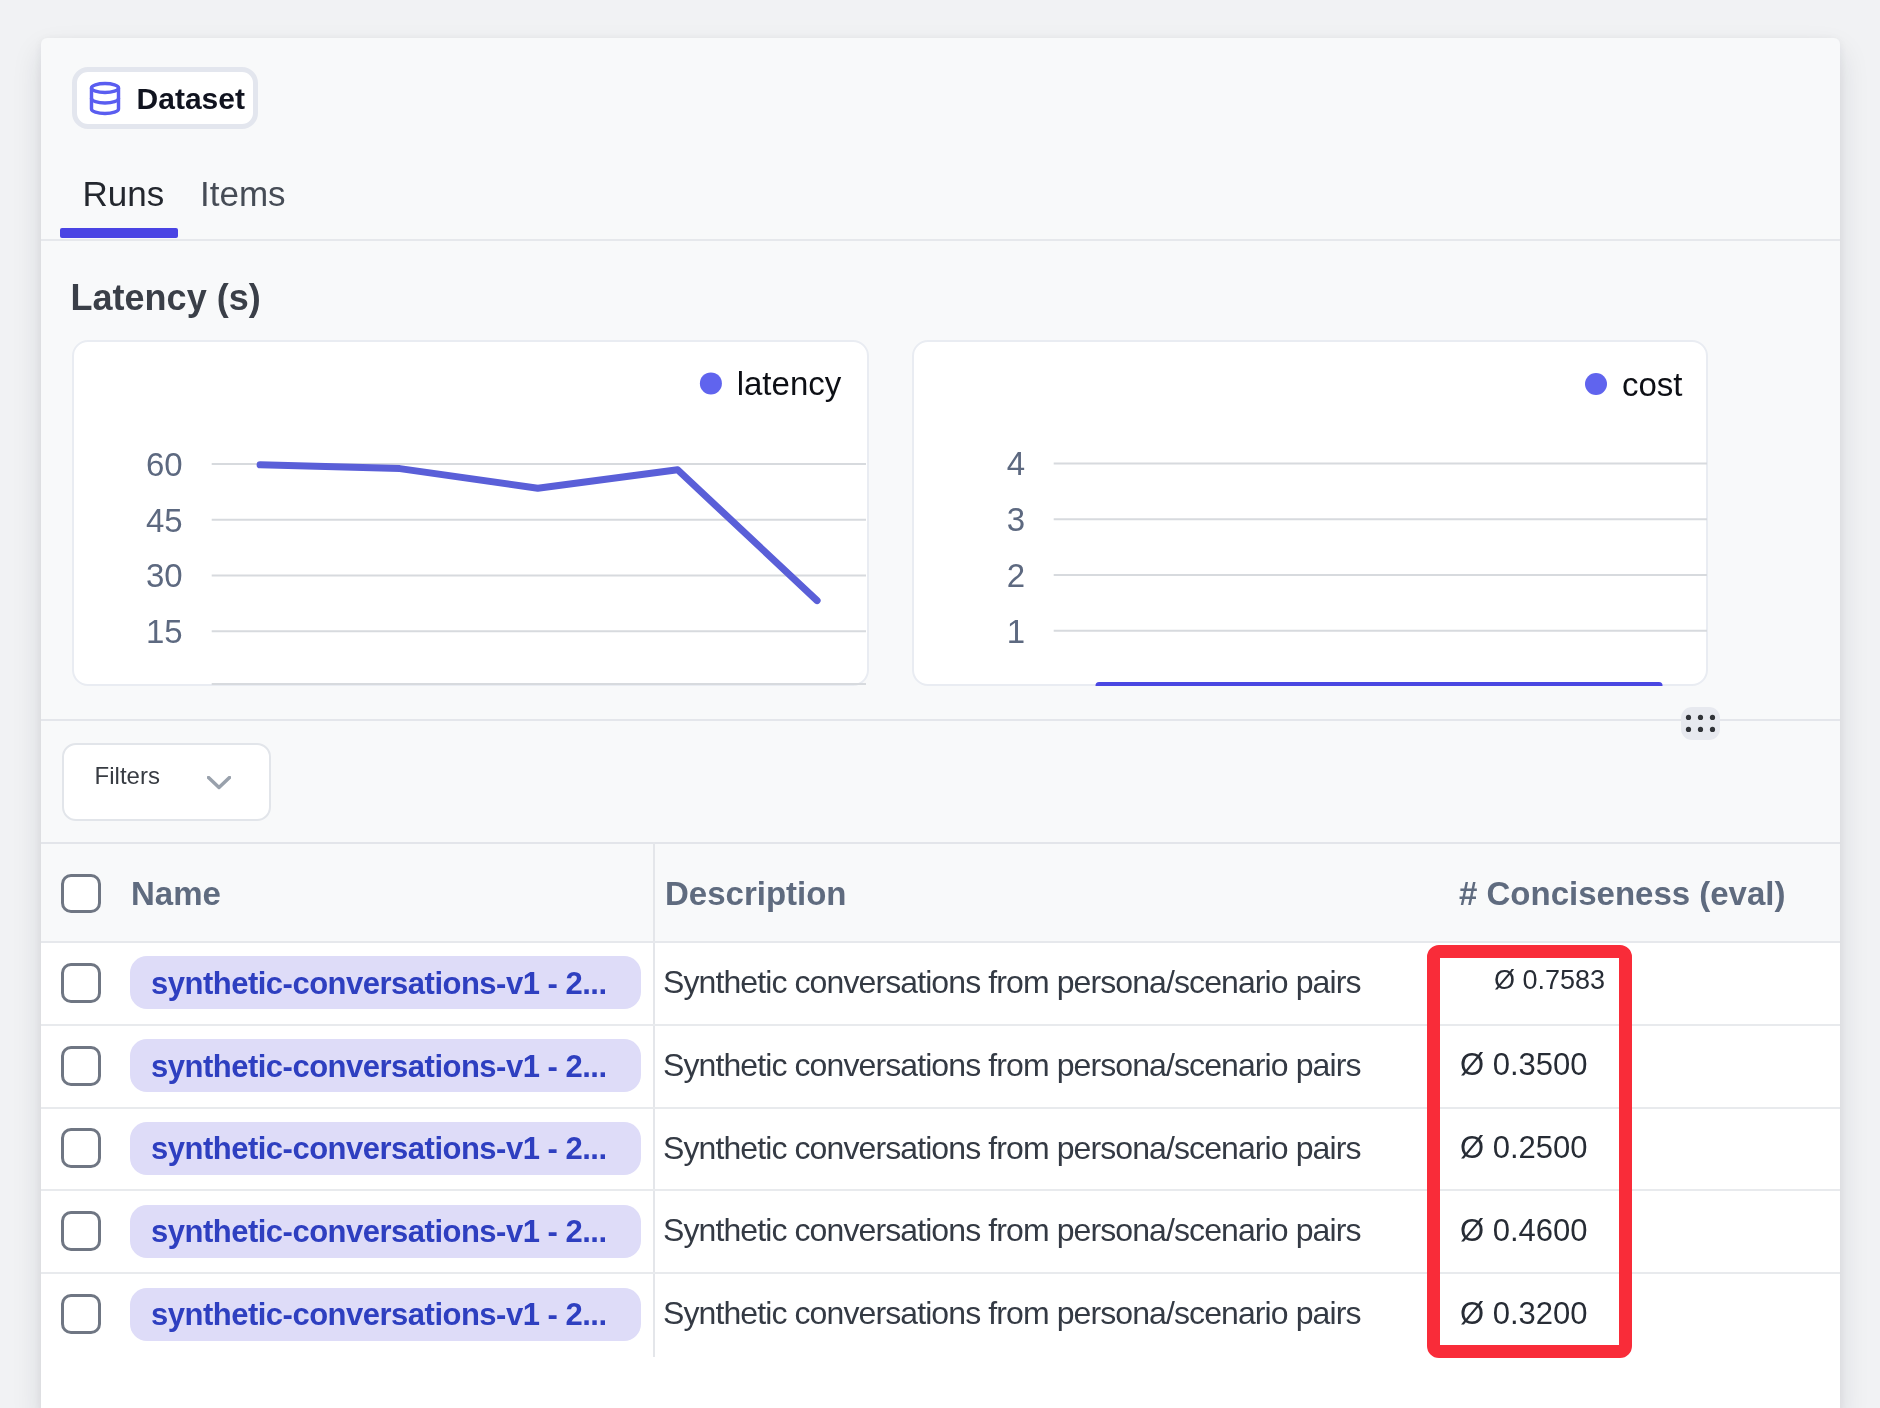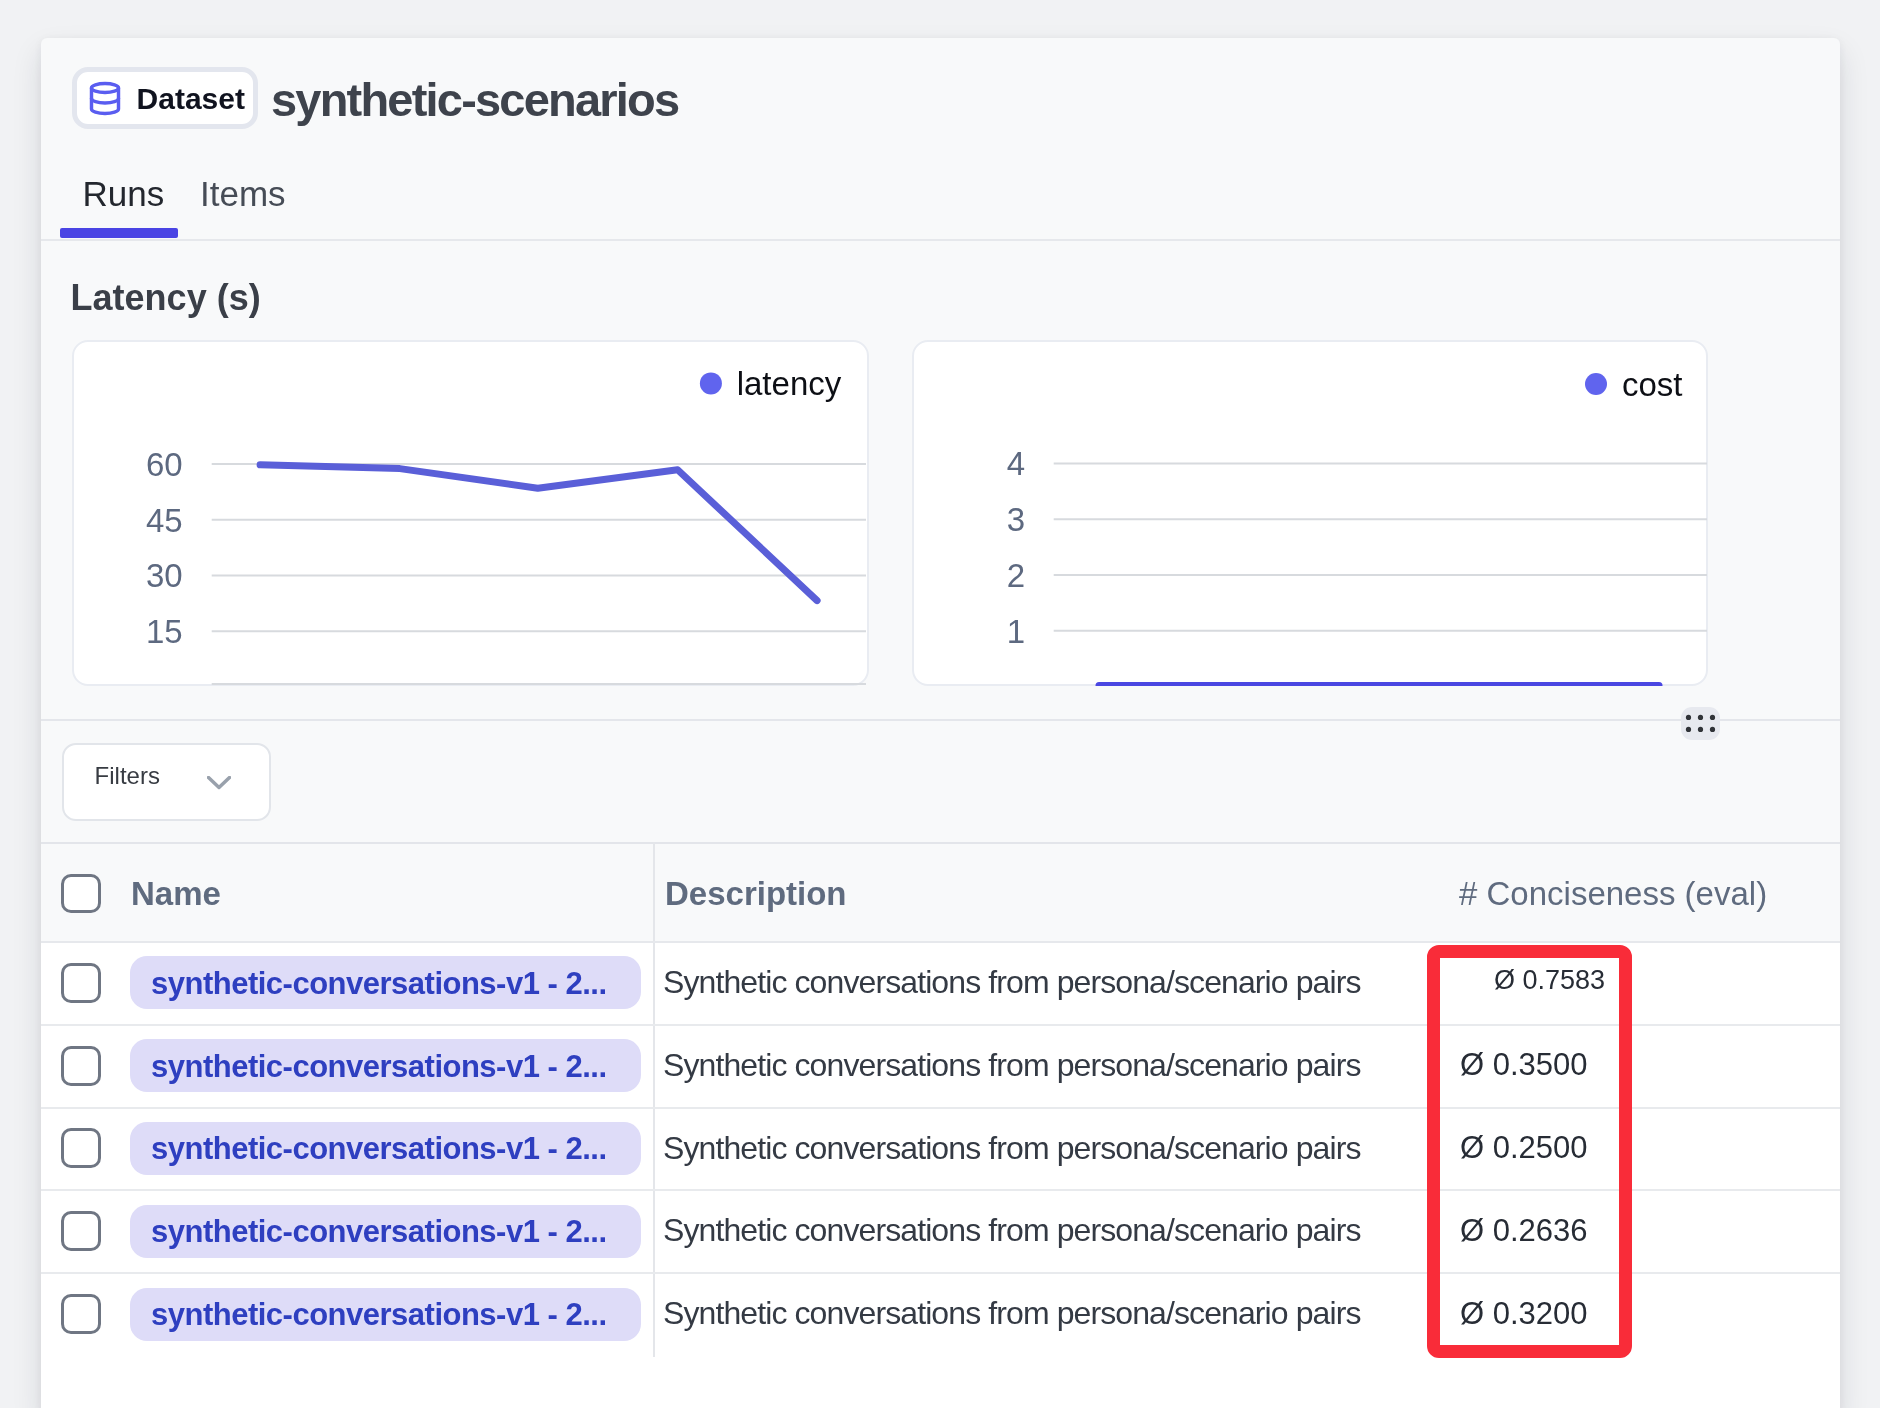--- a/index.html
+++ b/index.html
@@ -17,21 +17,20 @@
 <div id="page">
 <div id="card">
 
   <div class="abs" id="badge" style="left:31.3px; top:29px; width:186px; height:62px; background:#fff; border:5px solid #e3e6ee; border-radius:16px;"></div>
   <svg class="abs" style="left:46px; top:41px;" width="36" height="39" viewBox="0 0 24 24" fill="none" stroke="#5a5df0" stroke-width="2.3" stroke-linecap="round" stroke-linejoin="round">
     <ellipse cx="12" cy="5" rx="9" ry="3"></ellipse>
     <path d="M3 5V19A9 3 0 0 0 21 19V5"></path>
     <path d="M3 12A9 3 0 0 0 21 12"></path>
   </svg>
   <div class="txt" style="left:95.6px; top:46px; font-size:30px; font-weight:700; color:#10131f;">Dataset</div>
-  <div class="txt" style="left:230px; top:37.7px; font-size:47px; letter-spacing:-1.8px; font-weight:700; color:#3e434c;">synthetic-scenarios</div>
 
   <div class="txt" style="left:41.6px; top:138.4px; font-size:35px; font-weight:500; color:#23272e;">Runs</div>
   <div class="txt" style="left:159px; top:138.4px; font-size:35px; font-weight:500; color:#464c56;">Items</div>
   <div class="abs" style="left:19px; top:189.8px; width:118px; height:10.2px; background:#4a44e4; border-radius:2px;"></div>
   <div class="abs" style="left:0; right:0; top:201.3px; height:2px; background:#e6e8ec;"></div>
 
   <div class="txt" style="left:29.6px; top:241.5px; font-size:36px; font-weight:600; color:#3a3f48;">Latency (s)</div>
 
   <div class="abs" style="left:31.3px; top:302px; width:797px; height:346px; background:#fff; border:2px solid #e9ecf2; border-radius:16px;"></div>
   <svg class="abs" style="left:31.3px; top:302px;" width="797" height="346" viewBox="0 0 797 346">
@@ -91,21 +90,21 @@
     <path d="M1.5 1.5 L12 11.5 L22.5 1.5"></path>
   </svg>
 
   <div class="abs" style="left:0; right:0; top:903px; bottom:0; background:#fff;"></div>
   <div class="abs" style="left:0; right:0; top:804px; height:2px; background:#e3e5ea;"></div>
   <div class="abs" style="left:612px; top:804px; width:2px; height:515px; background:#e4e6ea;"></div>
 
   <div class="abs" style="left:19.5px; top:836px; width:40px; height:39px; border:3px solid #6f7683; border-radius:10px; background:#fff;"></div>
   <div class="txt" style="left:90px; top:839.4px; font-size:33px; font-weight:700; color:#5f6b7f;">Name</div>
   <div class="txt" style="left:624px; top:839.4px; font-size:33px; font-weight:700; color:#5f6b7f;">Description</div>
-  <div class="txt" style="left:1418px; top:839.4px; font-size:33px; font-weight:400; color:#5f6b7f;">#&nbsp;Conciseness (eval)</div>
+  <div class="txt" style="left:1418px; top:839.4px; font-size:33px; font-weight:700; color:#5f6b7f;">#&nbsp;Conciseness (eval)</div>
   <div class="abs" style="left:0; right:0; top:903px; height:2px; background:#e6e8ec;"></div>
 
   <div class="abs" style="left:0; right:0; top:985.8px; height:2px; background:#e8eaed;"></div>
   <div class="abs" style="left:0; right:0; top:1068.6px; height:2px; background:#e8eaed;"></div>
   <div class="abs" style="left:0; right:0; top:1151.4px; height:2px; background:#e8eaed;"></div>
   <div class="abs" style="left:0; right:0; top:1234.2px; height:2px; background:#e8eaed;"></div>
 
   <div class="abs" style="left:19.5px; top:924.7px; width:40px; height:40px; border:3px solid #6f7683; border-radius:10px;"></div>
   <div class="abs" style="left:89.3px; top:918.4px; width:511px; height:53px; background:#dedcf8; border-radius:17px;"></div>
   <div class="txt" style="left:110px; top:929.7px; font-size:31px; letter-spacing:-0.5px; font-weight:700; color:#2e3fc0;">synthetic-conversations-v1 - 2...</div>
@@ -121,21 +120,21 @@
   <div class="abs" style="left:19.5px; top:1090.3px; width:40px; height:40px; border:3px solid #6f7683; border-radius:10px;"></div>
   <div class="abs" style="left:89.3px; top:1084px; width:511px; height:53px; background:#dedcf8; border-radius:17px;"></div>
   <div class="txt" style="left:110px; top:1095.3px; font-size:31px; letter-spacing:-0.5px; font-weight:700; color:#2e3fc0;">synthetic-conversations-v1 - 2...</div>
   <div class="txt" style="left:622px; top:1093.5px; font-size:32px; letter-spacing:-0.9px; color:#343a44;">Synthetic conversations from persona/scenario pairs</div>
   <div class="txt" style="left:1419px; top:1094.1px; font-size:31px; color:#272c35;">Ø 0.2500</div>
 
   <div class="abs" style="left:19.5px; top:1173.1px; width:40px; height:40px; border:3px solid #6f7683; border-radius:10px;"></div>
   <div class="abs" style="left:89.3px; top:1166.8px; width:511px; height:53px; background:#dedcf8; border-radius:17px;"></div>
   <div class="txt" style="left:110px; top:1178.1px; font-size:31px; letter-spacing:-0.5px; font-weight:700; color:#2e3fc0;">synthetic-conversations-v1 - 2...</div>
   <div class="txt" style="left:622px; top:1176.3px; font-size:32px; letter-spacing:-0.9px; color:#343a44;">Synthetic conversations from persona/scenario pairs</div>
-  <div class="txt" style="left:1419px; top:1176.9px; font-size:31px; color:#272c35;">Ø 0.2636</div>
+  <div class="txt" style="left:1419px; top:1176.9px; font-size:31px; color:#272c35;">Ø 0.4600</div>
 
   <div class="abs" style="left:19.5px; top:1255.9px; width:40px; height:40px; border:3px solid #6f7683; border-radius:10px;"></div>
   <div class="abs" style="left:89.3px; top:1249.6px; width:511px; height:53px; background:#dedcf8; border-radius:17px;"></div>
   <div class="txt" style="left:110px; top:1260.9px; font-size:31px; letter-spacing:-0.5px; font-weight:700; color:#2e3fc0;">synthetic-conversations-v1 - 2...</div>
   <div class="txt" style="left:622px; top:1259.1px; font-size:32px; letter-spacing:-0.9px; color:#343a44;">Synthetic conversations from persona/scenario pairs</div>
   <div class="txt" style="left:1419px; top:1259.7px; font-size:31px; color:#272c35;text-align:center;">Ø 0.3200</div>
 
   <div class="abs" style="left:1385.7px; top:907.3px; width:205.7px; height:413px; border:13px solid #f92c39; border-radius:12px;"></div>
 
 </div>

